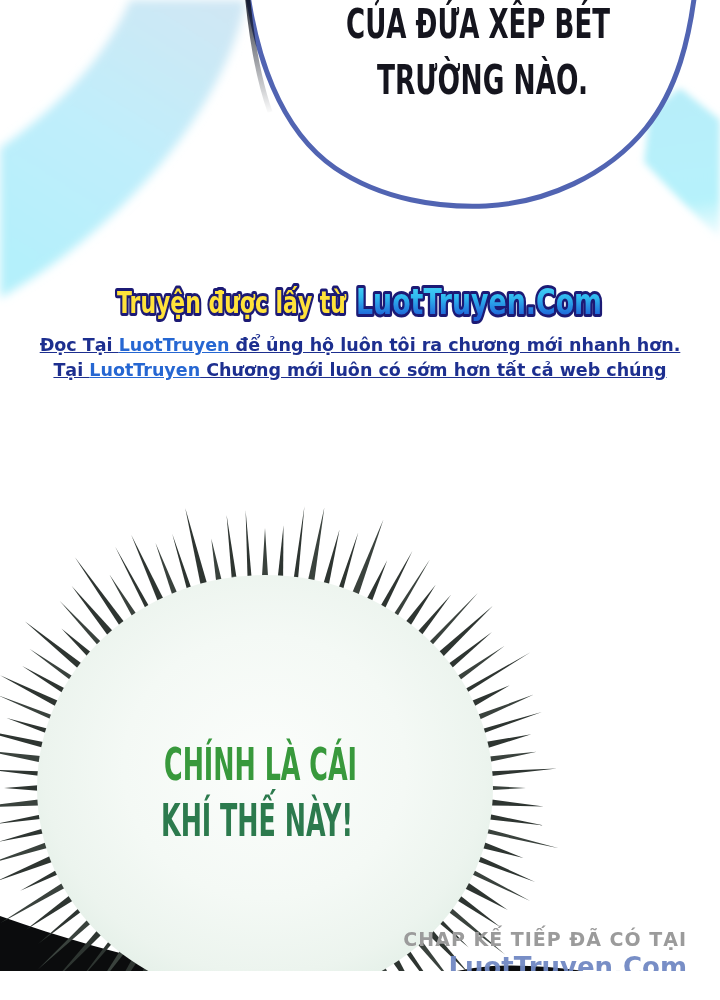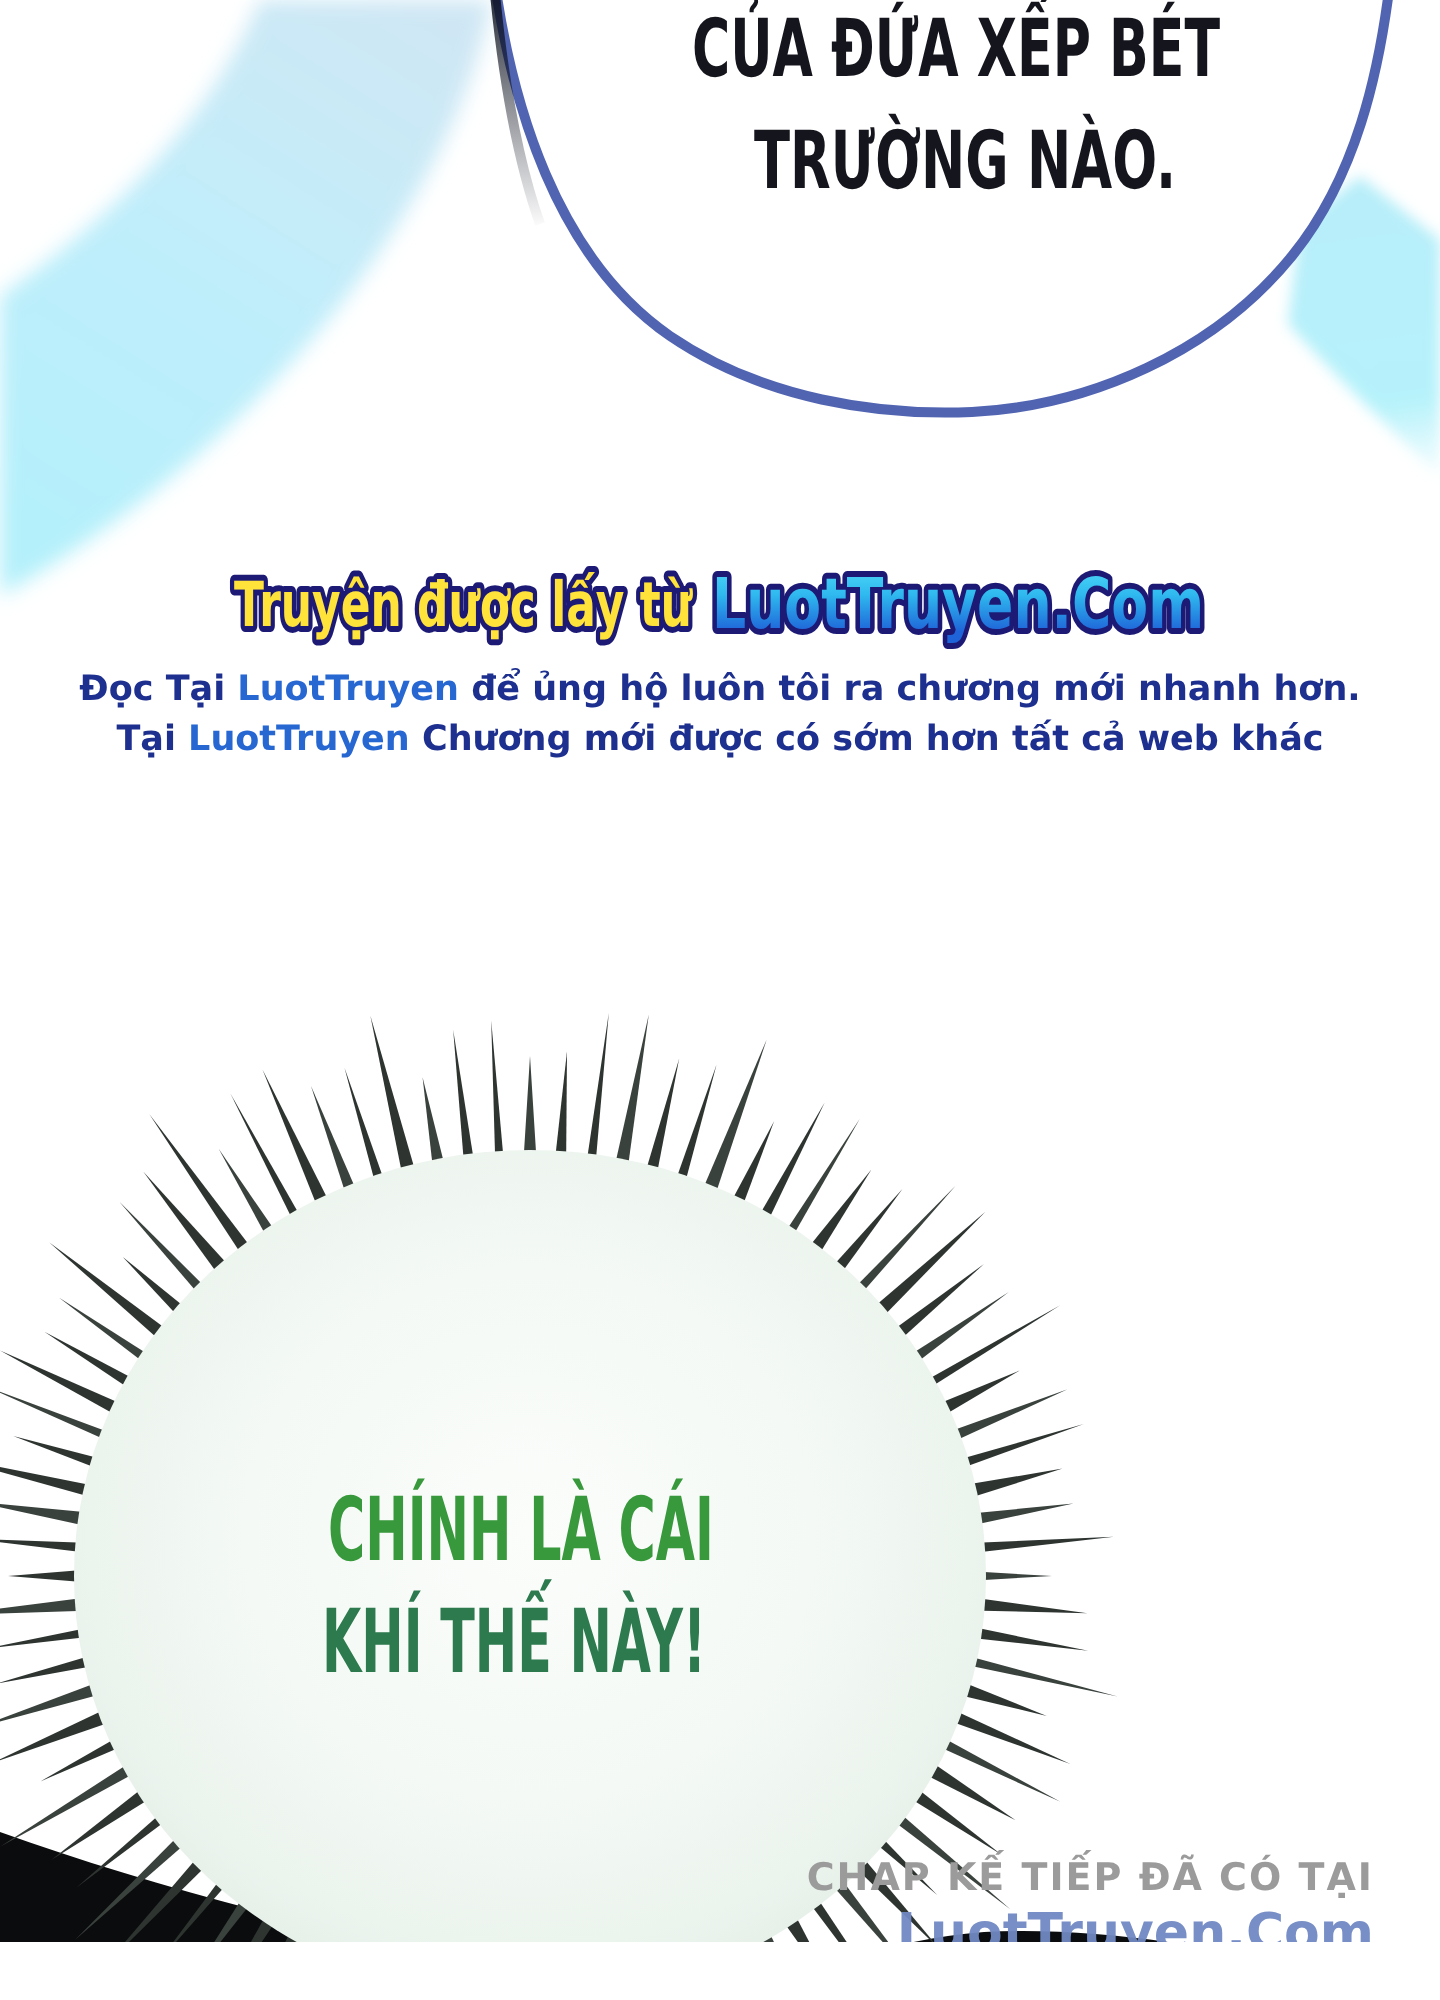--- a/index.html
+++ b/index.html
@@ -7,21 +7,21 @@
     position:relative;width:720px;height:971px;overflow:hidden;
     background:#ffffff;font-family:"DejaVu Sans","Liberation Sans",sans-serif;
   }
   #art{position:absolute;left:0;top:0;width:720px;height:1000px;}
   svg text{font-family:"DejaVu Sans","Liberation Sans",sans-serif;font-weight:bold;}
 
   .wm-body{
     position:absolute;left:0;top:333px;width:720px;text-align:center;
     font-size:17.5px;font-weight:bold;color:#1d2f8f;line-height:25px;
   }
-  .wm-body span{white-space:pre-wrap;}
+  .wm-body span{white-space:pre-wrap;text-decoration:underline;}
   .wm-link{color:#2667d2;margin-top:36px;}
 
   .footer{
     position:absolute;right:33px;top:928px;text-align:right;z-index:5;
   }
   .footer-caption{
     font-size:19px;font-weight:bold;color:#9b9b9b;letter-spacing:1px;
   }
   .footer-site{
     margin-top:2px;font-size:26px;font-weight:bold;color:#7189c3;opacity:.95;
@@ -181,21 +181,21 @@
 
     <text x="164" y="780" font-size="44" fill="#38993c" textLength="193" lengthAdjust="spacingAndGlyphs">CHÍNH LÀ CÁI</text>
     <text x="161" y="836" font-size="44" fill="#2c7a4d" textLength="192" lengthAdjust="spacingAndGlyphs">KHÍ THẾ NÀY!</text>
   </svg>
 
   <div class="wm-body">
     <div class="wm-line">
       <span>Đọc Tại </span><span class="wm-link">LuotTruyen</span><span> để ủng hộ luôn tôi ra chương mới nhanh hơn.</span>
     </div>
     <div class="wm-line">
-      <span>Tại </span><span class="wm-link">LuotTruyen</span><span> Chương mới được có sớm hơn tất cả web khác</span>
+      <span>Tại </span><span class="wm-link">LuotTruyen</span><span> Chương mới luôn có sớm hơn tất cả web chúng</span>
     </div>
   </div>
 
   <div class="footer">
     <div class="footer-caption">CHAP KẾ TIẾP ĐÃ CÓ TẠI</div>
     <div class="footer-site">LuotTruyen.Com</div>
   </div>
 
 </div>
 

